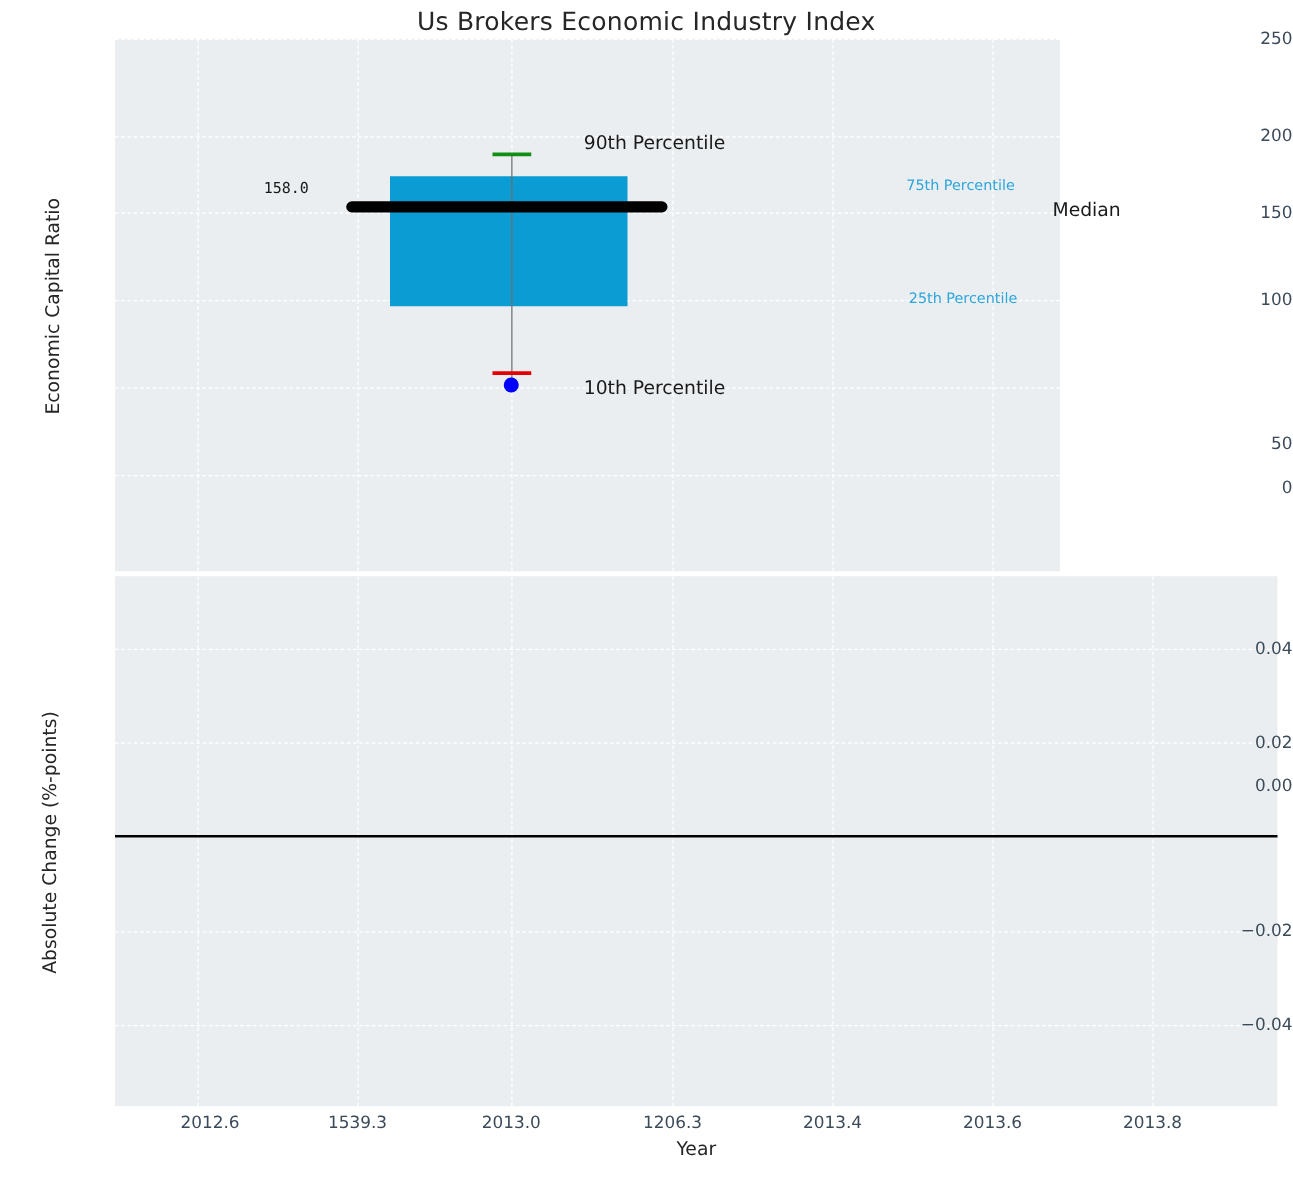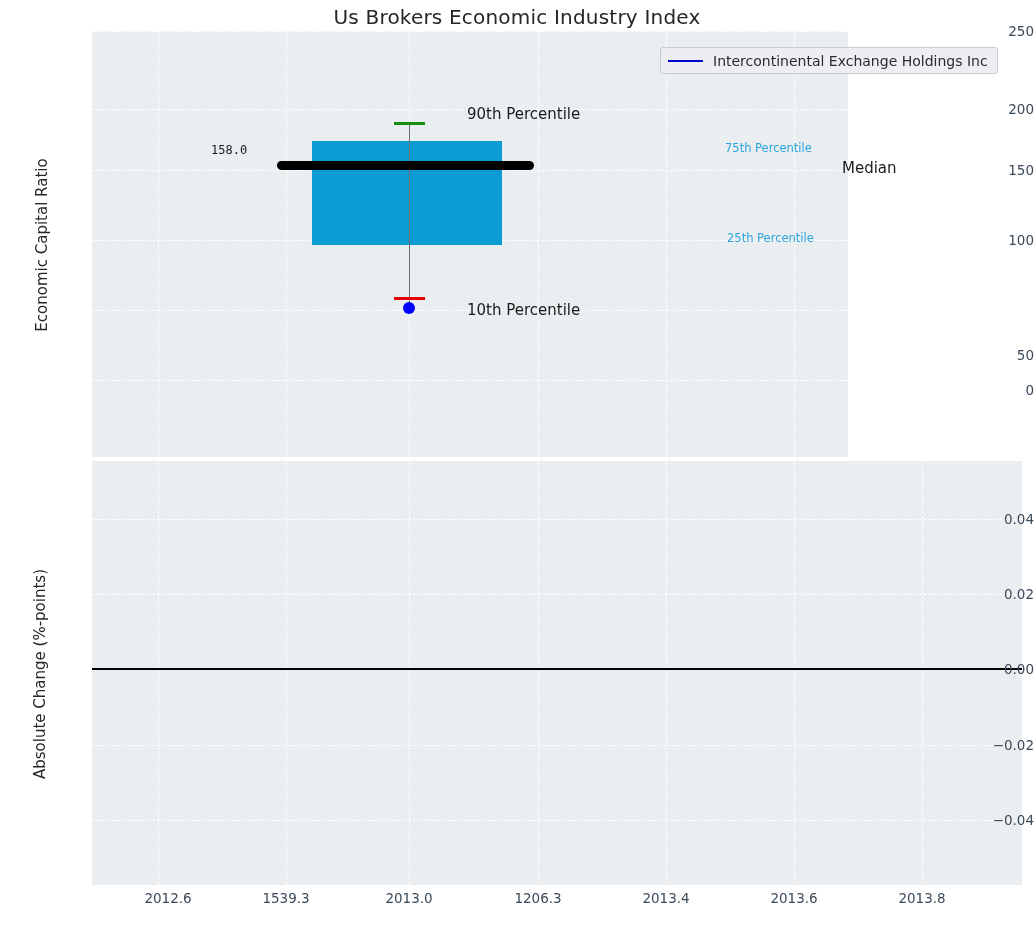--- a/index.html
+++ b/index.html
@@ -256,24 +256,20 @@
   <div id="cap-p90"></div>
   <div id="cap-p10"></div>
   <div id="median-line"></div>
   <div id="company-dot"></div>
 
   <div id="annot-value">158.0</div>
   <div class="annot" id="annot-p90">90th Percentile</div>
   <div class="annot" id="annot-p10">10th Percentile</div>
   <div class="annot" id="annot-median">Median</div>
 
-  <div id="legend">
-    <span id="legend-swatch"></span>
-    <span id="legend-label">Intercontinental Exchange Holdings Inc</span>
-  </div>
 
   <div class="ytick" style="top:31px;">250</div>
   <div class="ytick" style="top:109px;">200</div>
   <div class="ytick" style="top:170px;">150</div>
   <div class="ytick" style="top:240px;">100</div>
   <div class="ytick" style="top:310px;margin-top:45px;">50</div>
   <div class="ytick" style="top:390px;">0</div>
 
   <div class="ylabel" id="ylabel-top">Economic Capital Ratio</div>
 
@@ -291,28 +287,29 @@
     <div class="gridh" style="top:133px"></div>
     <div class="gridh" style="top:208px"></div>
     <div class="gridh" style="top:284px"></div>
     <div class="gridh" style="top:359px"></div>
 
     <div id="zero-line"></div>
   </div>
 
   <div class="ytick" style="top:519px;">0.04</div>
   <div class="ytick" style="top:594px;">0.02</div>
-  <div class="ytick" style="top:669px;">0.00</div>
+  <div class="ytick" style="top:629px;">0.00</div>
   <div class="ytick" style="top:745px;">−0.02</div>
   <div class="ytick" style="top:820px;">−0.04</div>
 
   <div class="ylabel" id="ylabel-bottom">Absolute Change (%-points)</div>
 
   <div class="xtick" style="left:158px;margin-left:10px;">2012.6</div>
   <div class="xtick" style="left:286px;">1539.3</div>
   <div class="xtick" style="left:409px;">2013.0</div>
   <div class="xtick" style="left:538px;">1206.3</div>
   <div class="xtick" style="left:666px;">2013.4</div>
   <div class="xtick" style="left:794px;">2013.6</div>
   <div class="xtick" style="left:922px;">2013.8</div>
 
+  <div id="xlabel">Year</div>
 
 </div>
 
 </body></html>

